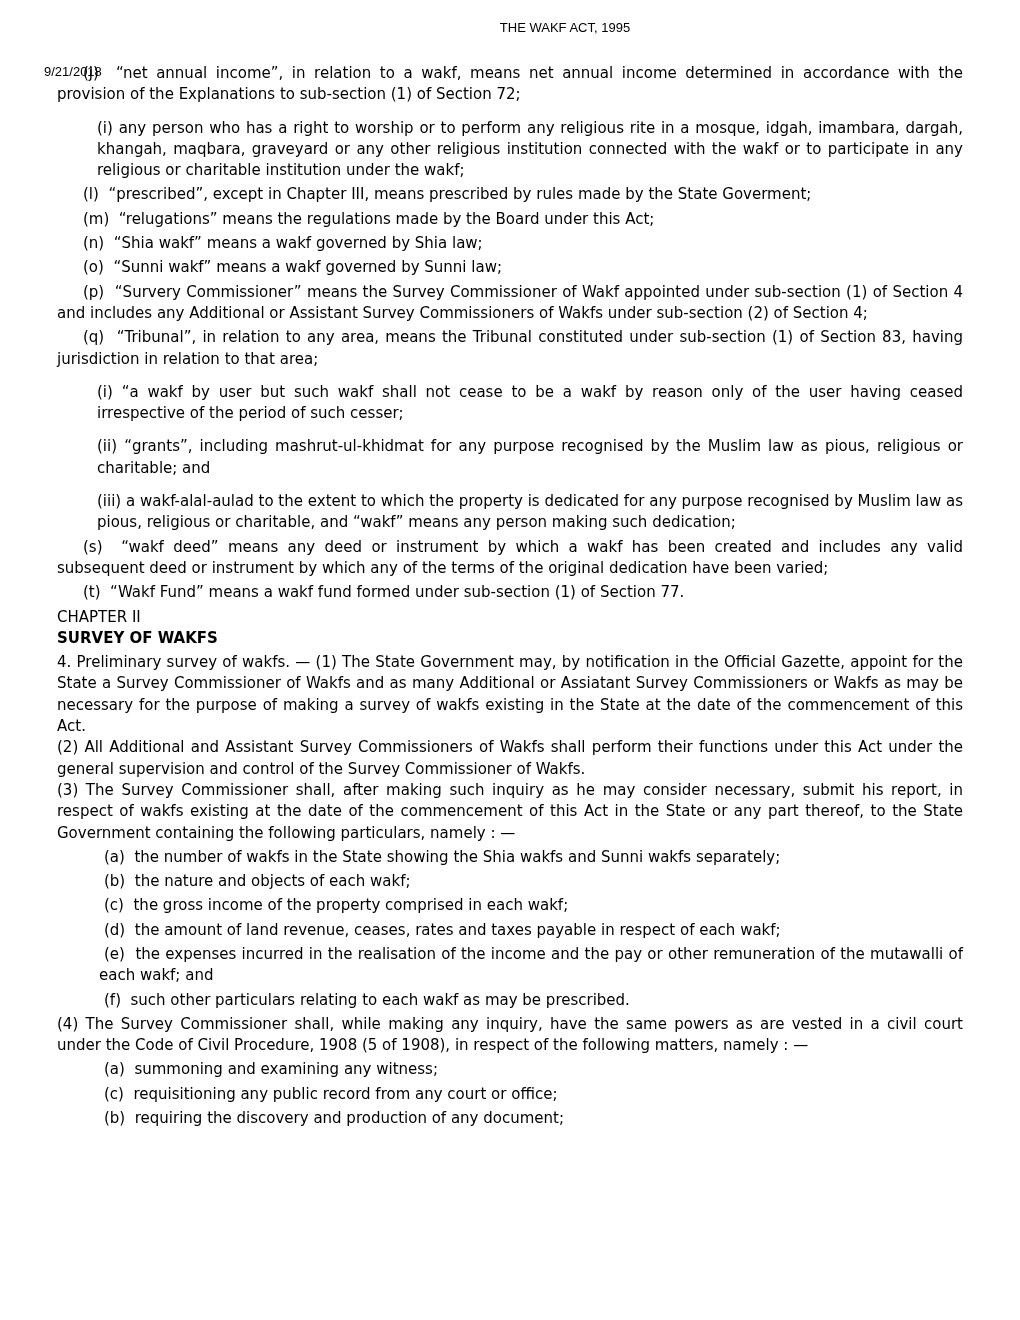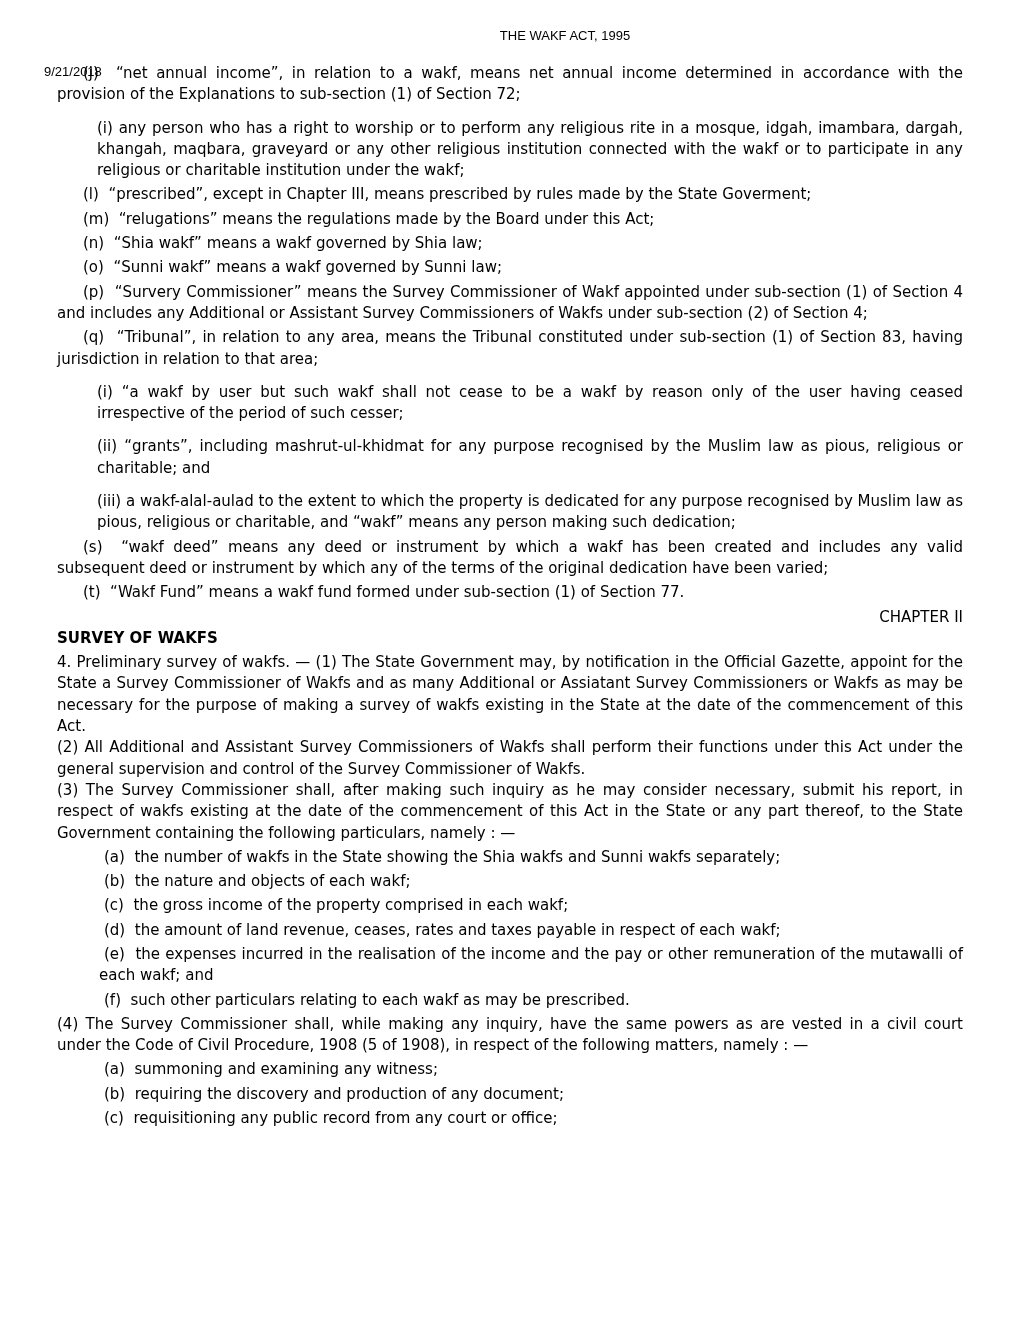--- a/index.html
+++ b/index.html
@@ -11,34 +11,34 @@
     font-family: "DejaVu Sans", sans-serif;
     position: relative;
     overflow: hidden;
   }
   .page-header { position: absolute; top: 0; left: 0; width: 1020px; height: 42px; }
   .hdr-date {
     position: absolute; left: 44px; top: 20px;
     font-family: "Liberation Sans", sans-serif; font-size: 13px; white-space: nowrap; margin-top: 44px;
   }
   .hdr-title {
-    position: absolute; left: 565px; top: 28px; transform: translateX(-50%);
+    position: absolute; left: 565px; top: 20px; transform: translateX(-50%);
     font-family: "Liberation Sans", sans-serif; font-size: 13px; white-space: nowrap;
   }
   .document-body {
     position: absolute; top: 47px; left: 57px; width: 906px;
     font-size: 15px; line-height: 21.3px; text-align: justify;
   }
   .document-body p { margin: 3px 0 0 0; }
   .document-body p:first-child { margin-top: 16px; }
   p.def  { text-indent: 26px; }
   p.sub  { margin-left: 40px; margin-top: 12px; }
   p.list { margin-left: 42px; text-indent: 5px; }
   p.flush { margin-top: 0 !important; }
-  p.heading { text-align: right; text-indent: 0; }
+  p.heading { text-align: left; text-indent: 0; }
   p.heading-bold { text-indent: 0; font-weight: bold; margin-top: 0 !important; }
   b.lead { font-weight: normal; }
 </style>
 </head>
 <body>
 
 <div class="page-header">
   <span class="hdr-date">9/21/2018</span>
   <span class="hdr-title">THE WAKF ACT, 1995</span>
 </div>
@@ -63,15 +63,15 @@
     <p class="plain flush">(2) All Additional and Assistant Survey Commissioners of Wakfs shall perform their functions under this Act under the general supervision and control of the Survey Commissioner of Wakfs.</p>
     <p class="plain flush">(3) The Survey Commissioner shall, after making such inquiry as he may consider necessary, submit his report, in respect of wakfs existing at the date of the commencement of this Act in the State or any part thereof, to the State Government containing the following particulars, namely : —</p>
     <p class="list">(a)&nbsp; the number of wakfs in the State showing the Shia wakfs and Sunni wakfs separately;</p>
     <p class="list">(b)&nbsp; the nature and objects of each wakf;</p>
     <p class="list">(c)&nbsp; the gross income of the property comprised in each wakf;</p>
     <p class="list">(d)&nbsp; the amount of land revenue, ceases, rates and taxes payable in respect of each wakf;</p>
     <p class="list">(e)&nbsp; the expenses incurred in the realisation of the income and the pay or other remuneration of the mutawalli of each wakf; and</p>
     <p class="list">(f)&nbsp; such other particulars relating to each wakf as may be prescribed.</p>
     <p class="plain">(4) The Survey Commissioner shall, while making any inquiry, have the same powers as are vested in a civil court under the Code of Civil Procedure, 1908 (5 of 1908), in respect of the following matters, namely : —</p>
     <p class="list">(a)&nbsp; summoning and examining any witness;</p>
+    <p class="list">(c)&nbsp; requisitioning any public record from any court or office;</p>
     <p class="list">(b)&nbsp; requiring the discovery and production of any document;</p>
-    <p class="list">(c)&nbsp; requisitioning any public record from any court or office;</p>
   </div>
 
 </body></html>

